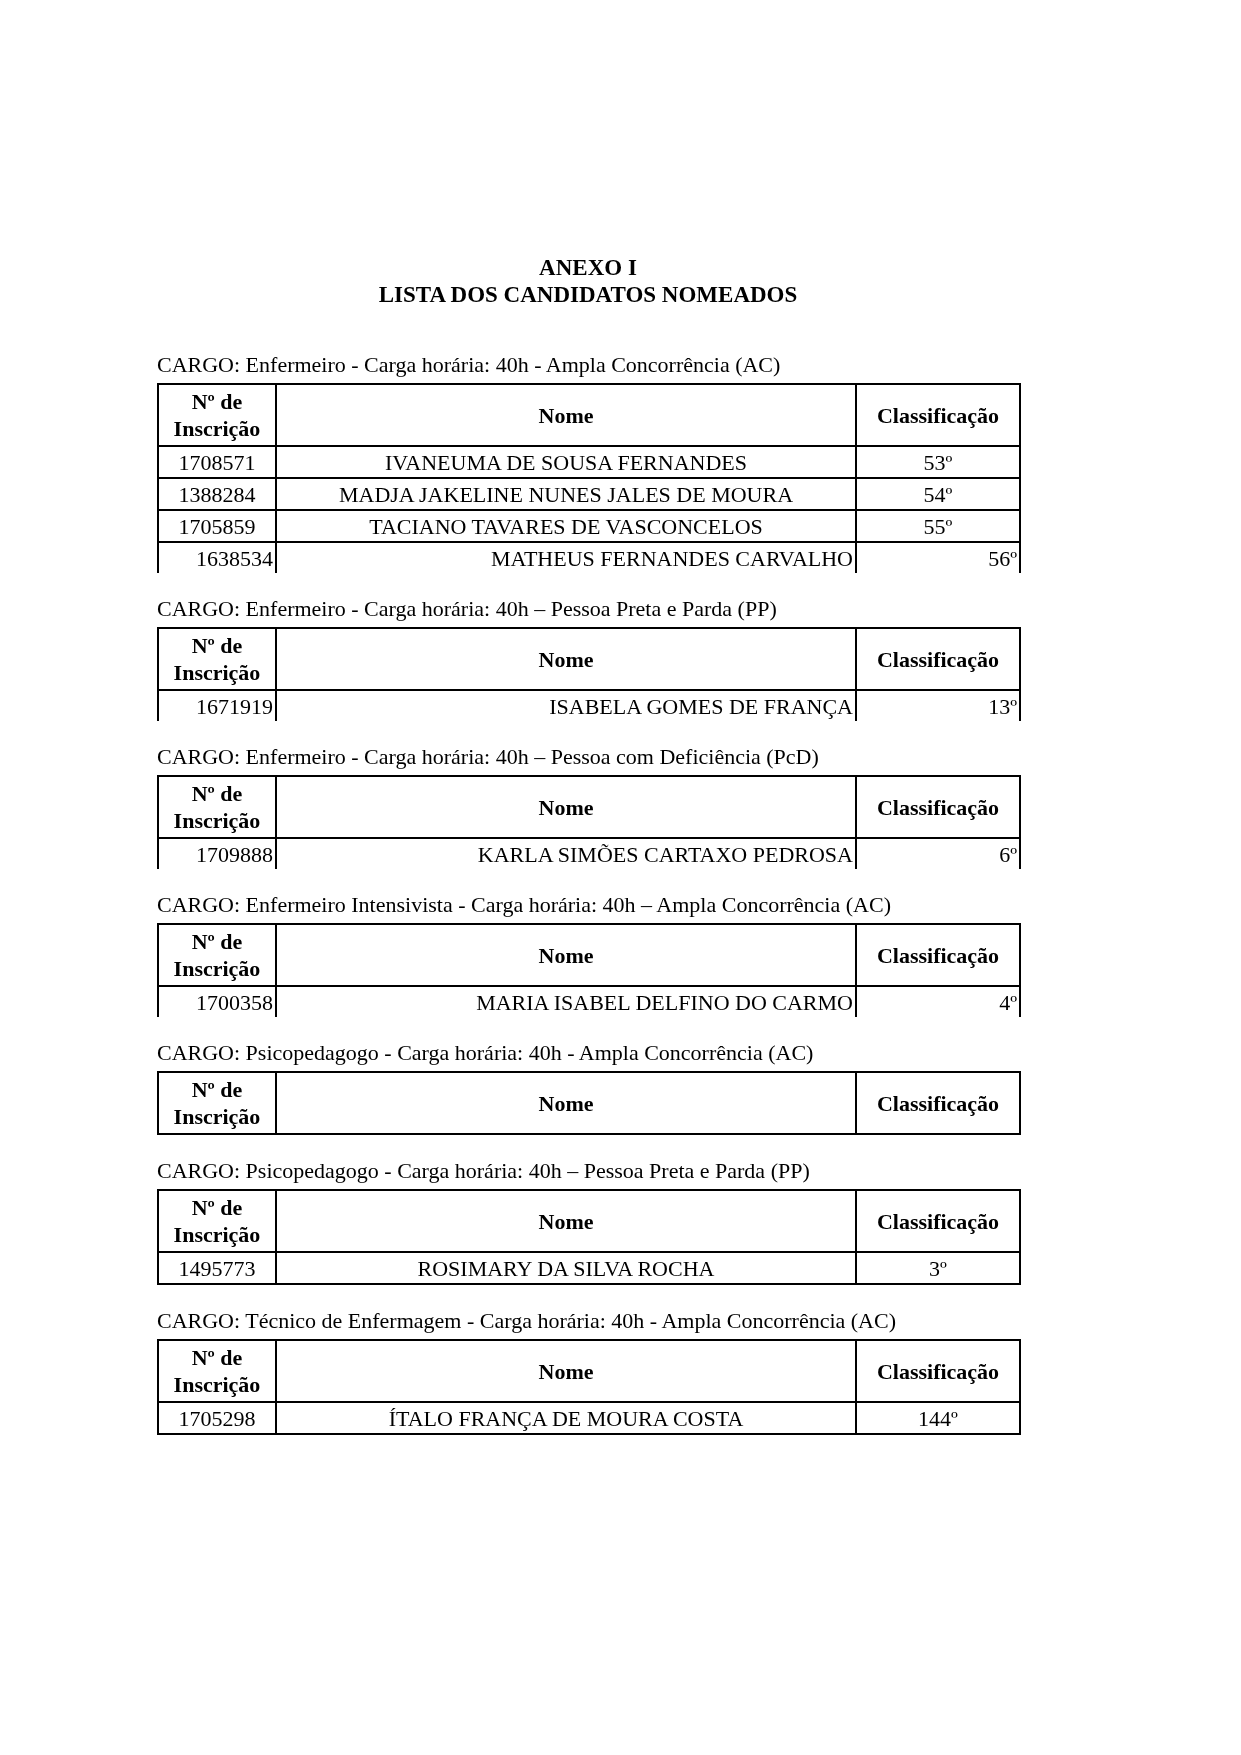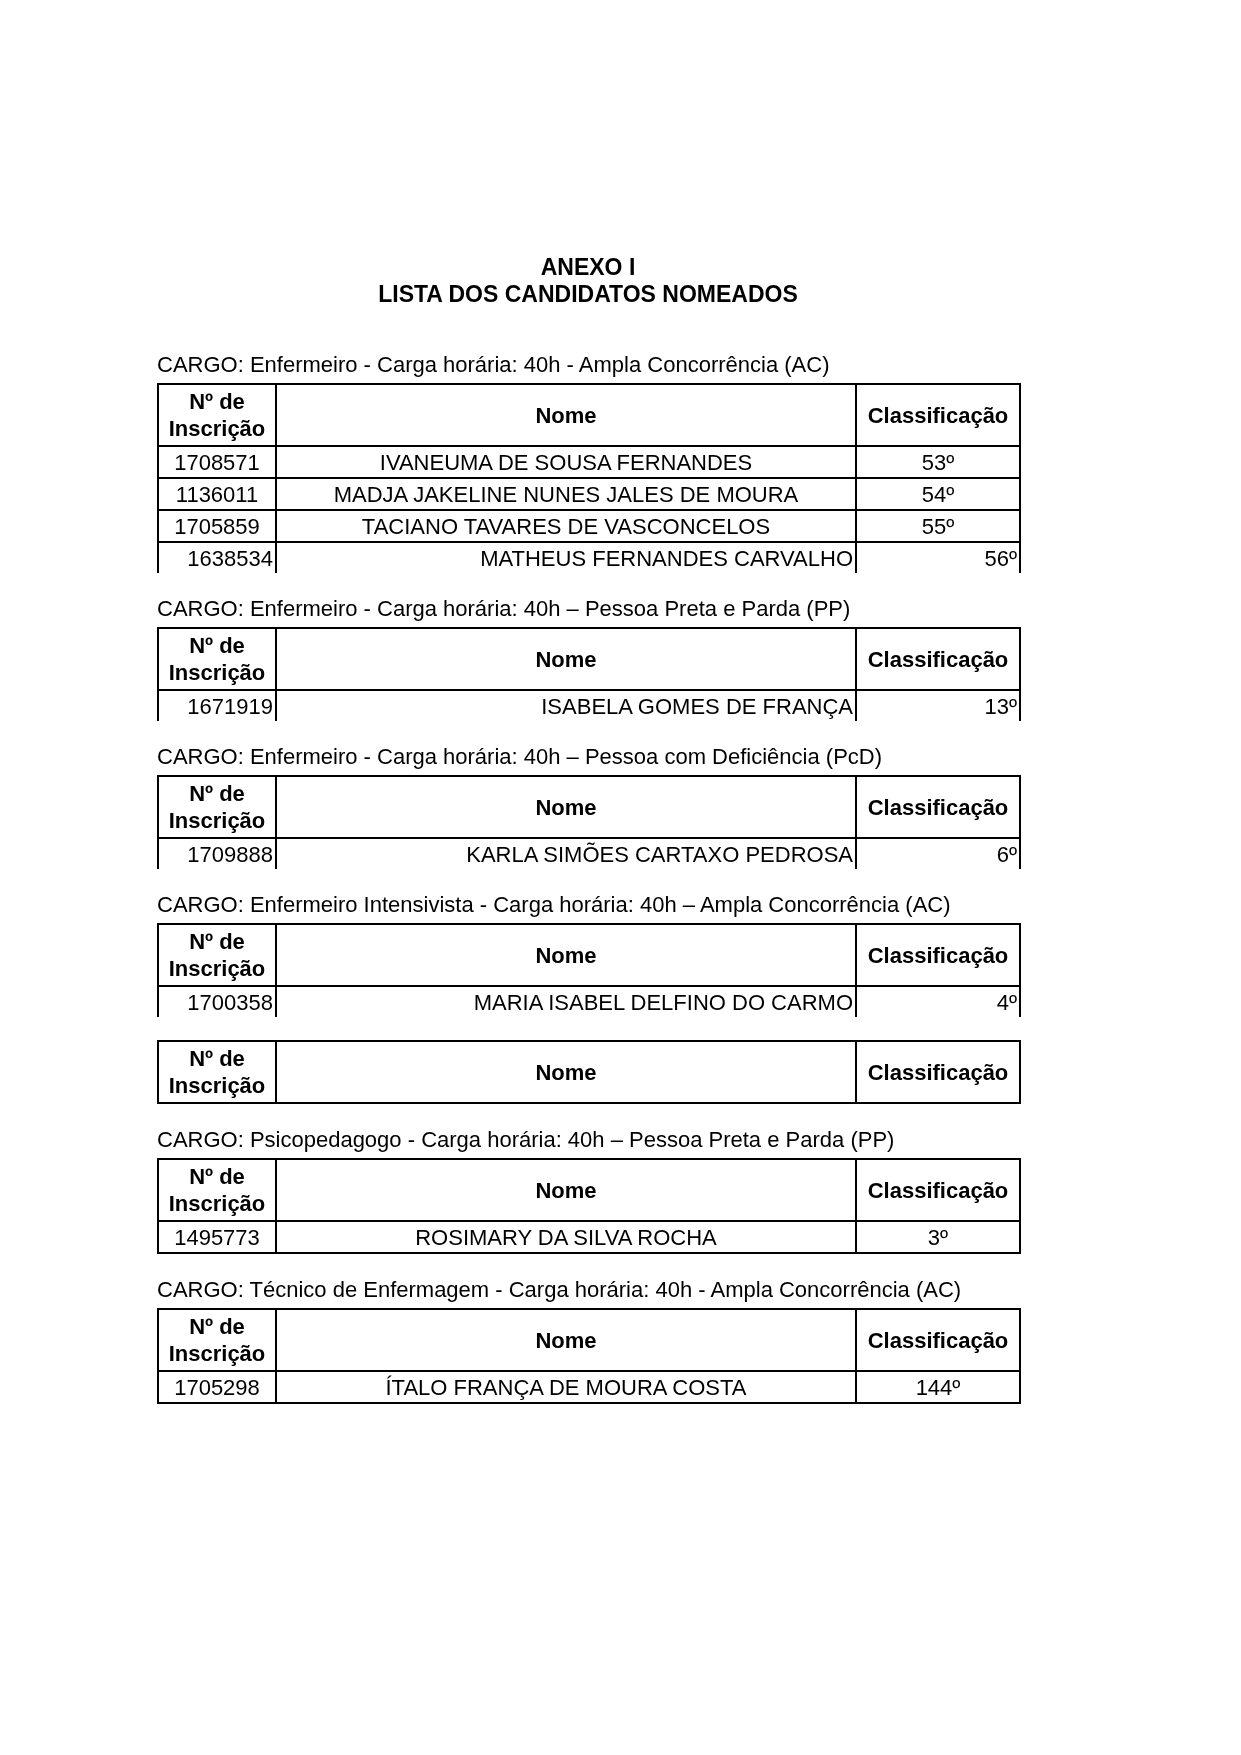--- a/index.html
+++ b/index.html
@@ -5,21 +5,21 @@
   html, body {
     margin: 0;
     padding: 0;
     background: #ffffff;
   }
   .page {
     position: relative;
     width: 1090px;
     height: 1755px;
     background: #ffffff;
-    font-family: Liberation Sans, sans-serif;
+    font-family: Liberation Serif, serif;
     color: #000000;
     overflow: hidden;
   }
   .content {
     position: absolute;
     left: 157px;
     top: 254px;
     width: 862px;
   }
   .doc-title {
@@ -95,21 +95,21 @@
           <th>Nº de Inscrição</th>
           <th>Nome</th>
           <th>Classificação</th>
         </tr>
         <tr>
           <td>1708571</td>
           <td>IVANEUMA DE SOUSA FERNANDES</td>
           <td>53º</td>
         </tr>
         <tr>
-          <td>1136011</td>
+          <td>1388284</td>
           <td>MADJA JAKELINE NUNES JALES DE MOURA</td>
           <td>54º</td>
         </tr>
         <tr>
           <td>1705859</td>
           <td>TACIANO TAVARES DE VASCONCELOS</td>
           <td>55º</td>
         </tr>
         <tr>
           <td>1638534</td>
@@ -183,20 +183,21 @@
         <tr>
           <td>1700358</td>
           <td>MARIA ISABEL DELFINO DO CARMO</td>
           <td>4º</td>
         </tr>
       </tbody>
         </table>
     </div>
 
     <div class="section">
+      <p class="section-heading">CARGO: Psicopedagogo - Carga horária: 40h - Ampla Concorrência (AC)</p>
       <table class="cand-table">
         <colgroup>
             <col class="c-insc">
             <col class="c-nome">
             <col class="c-class">
           </colgroup>
         <tbody>
             <tr>
           <th>Nº de Inscrição</th>
           <th>Nome</th>

